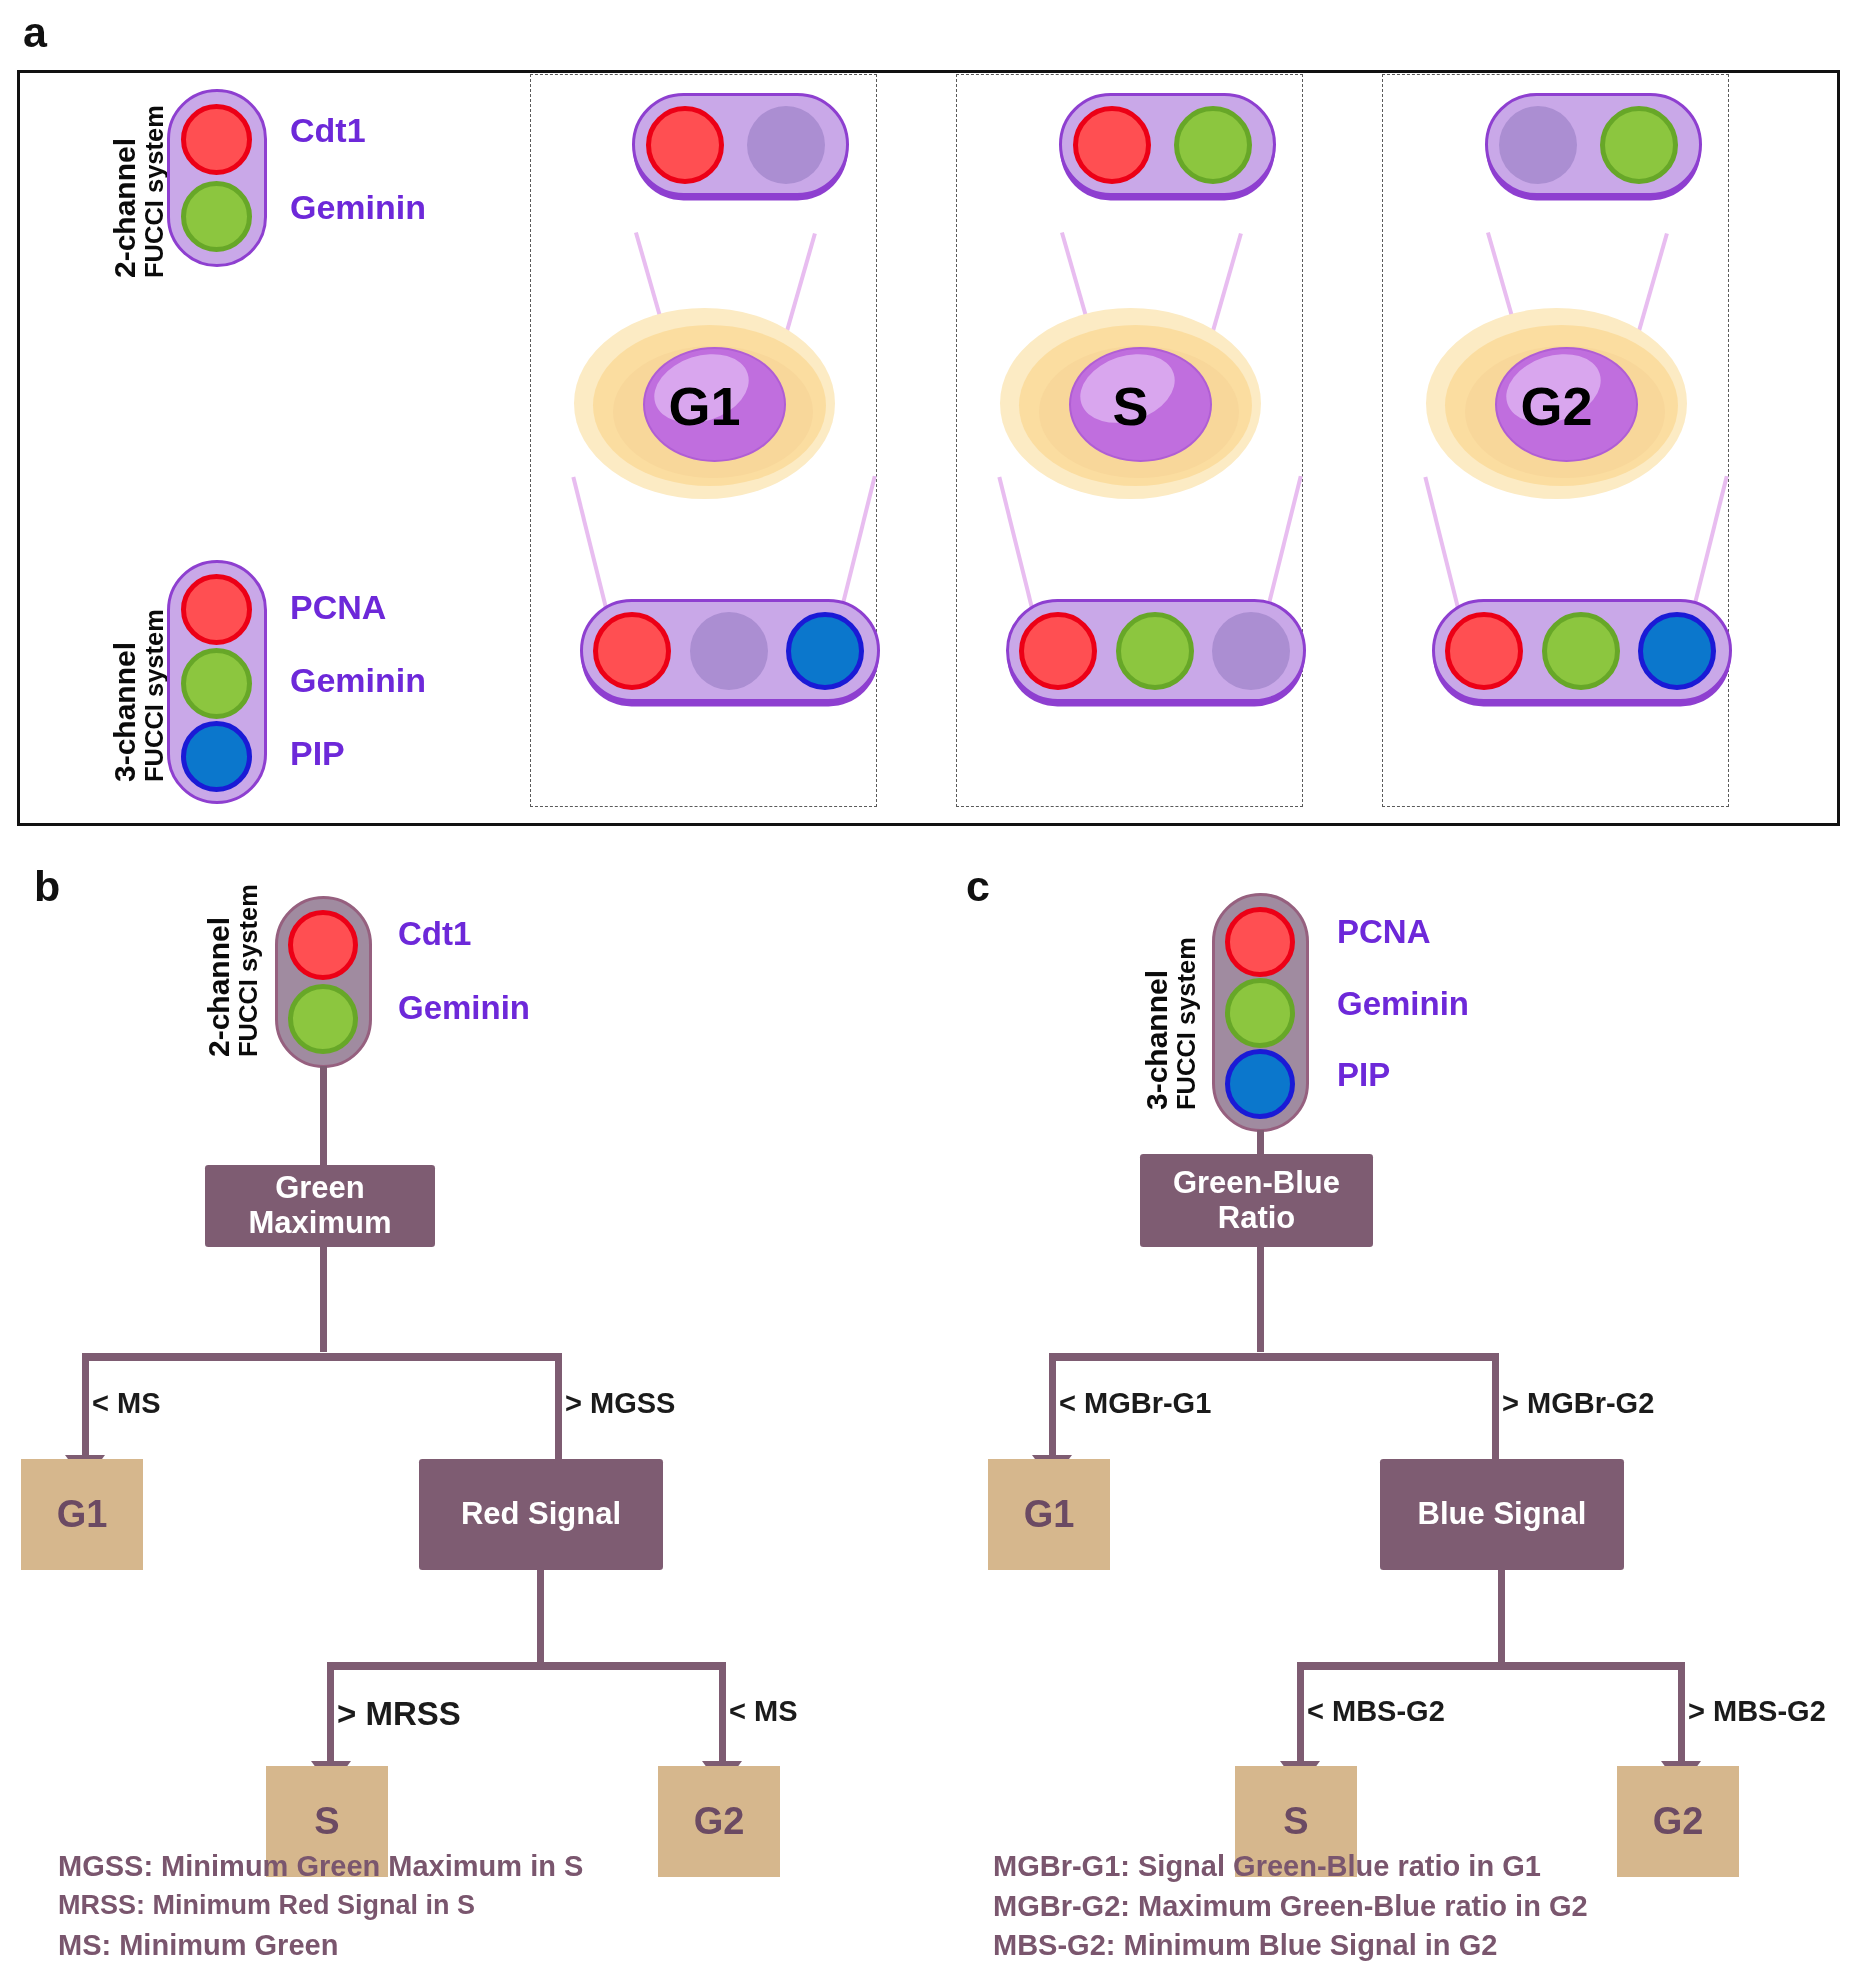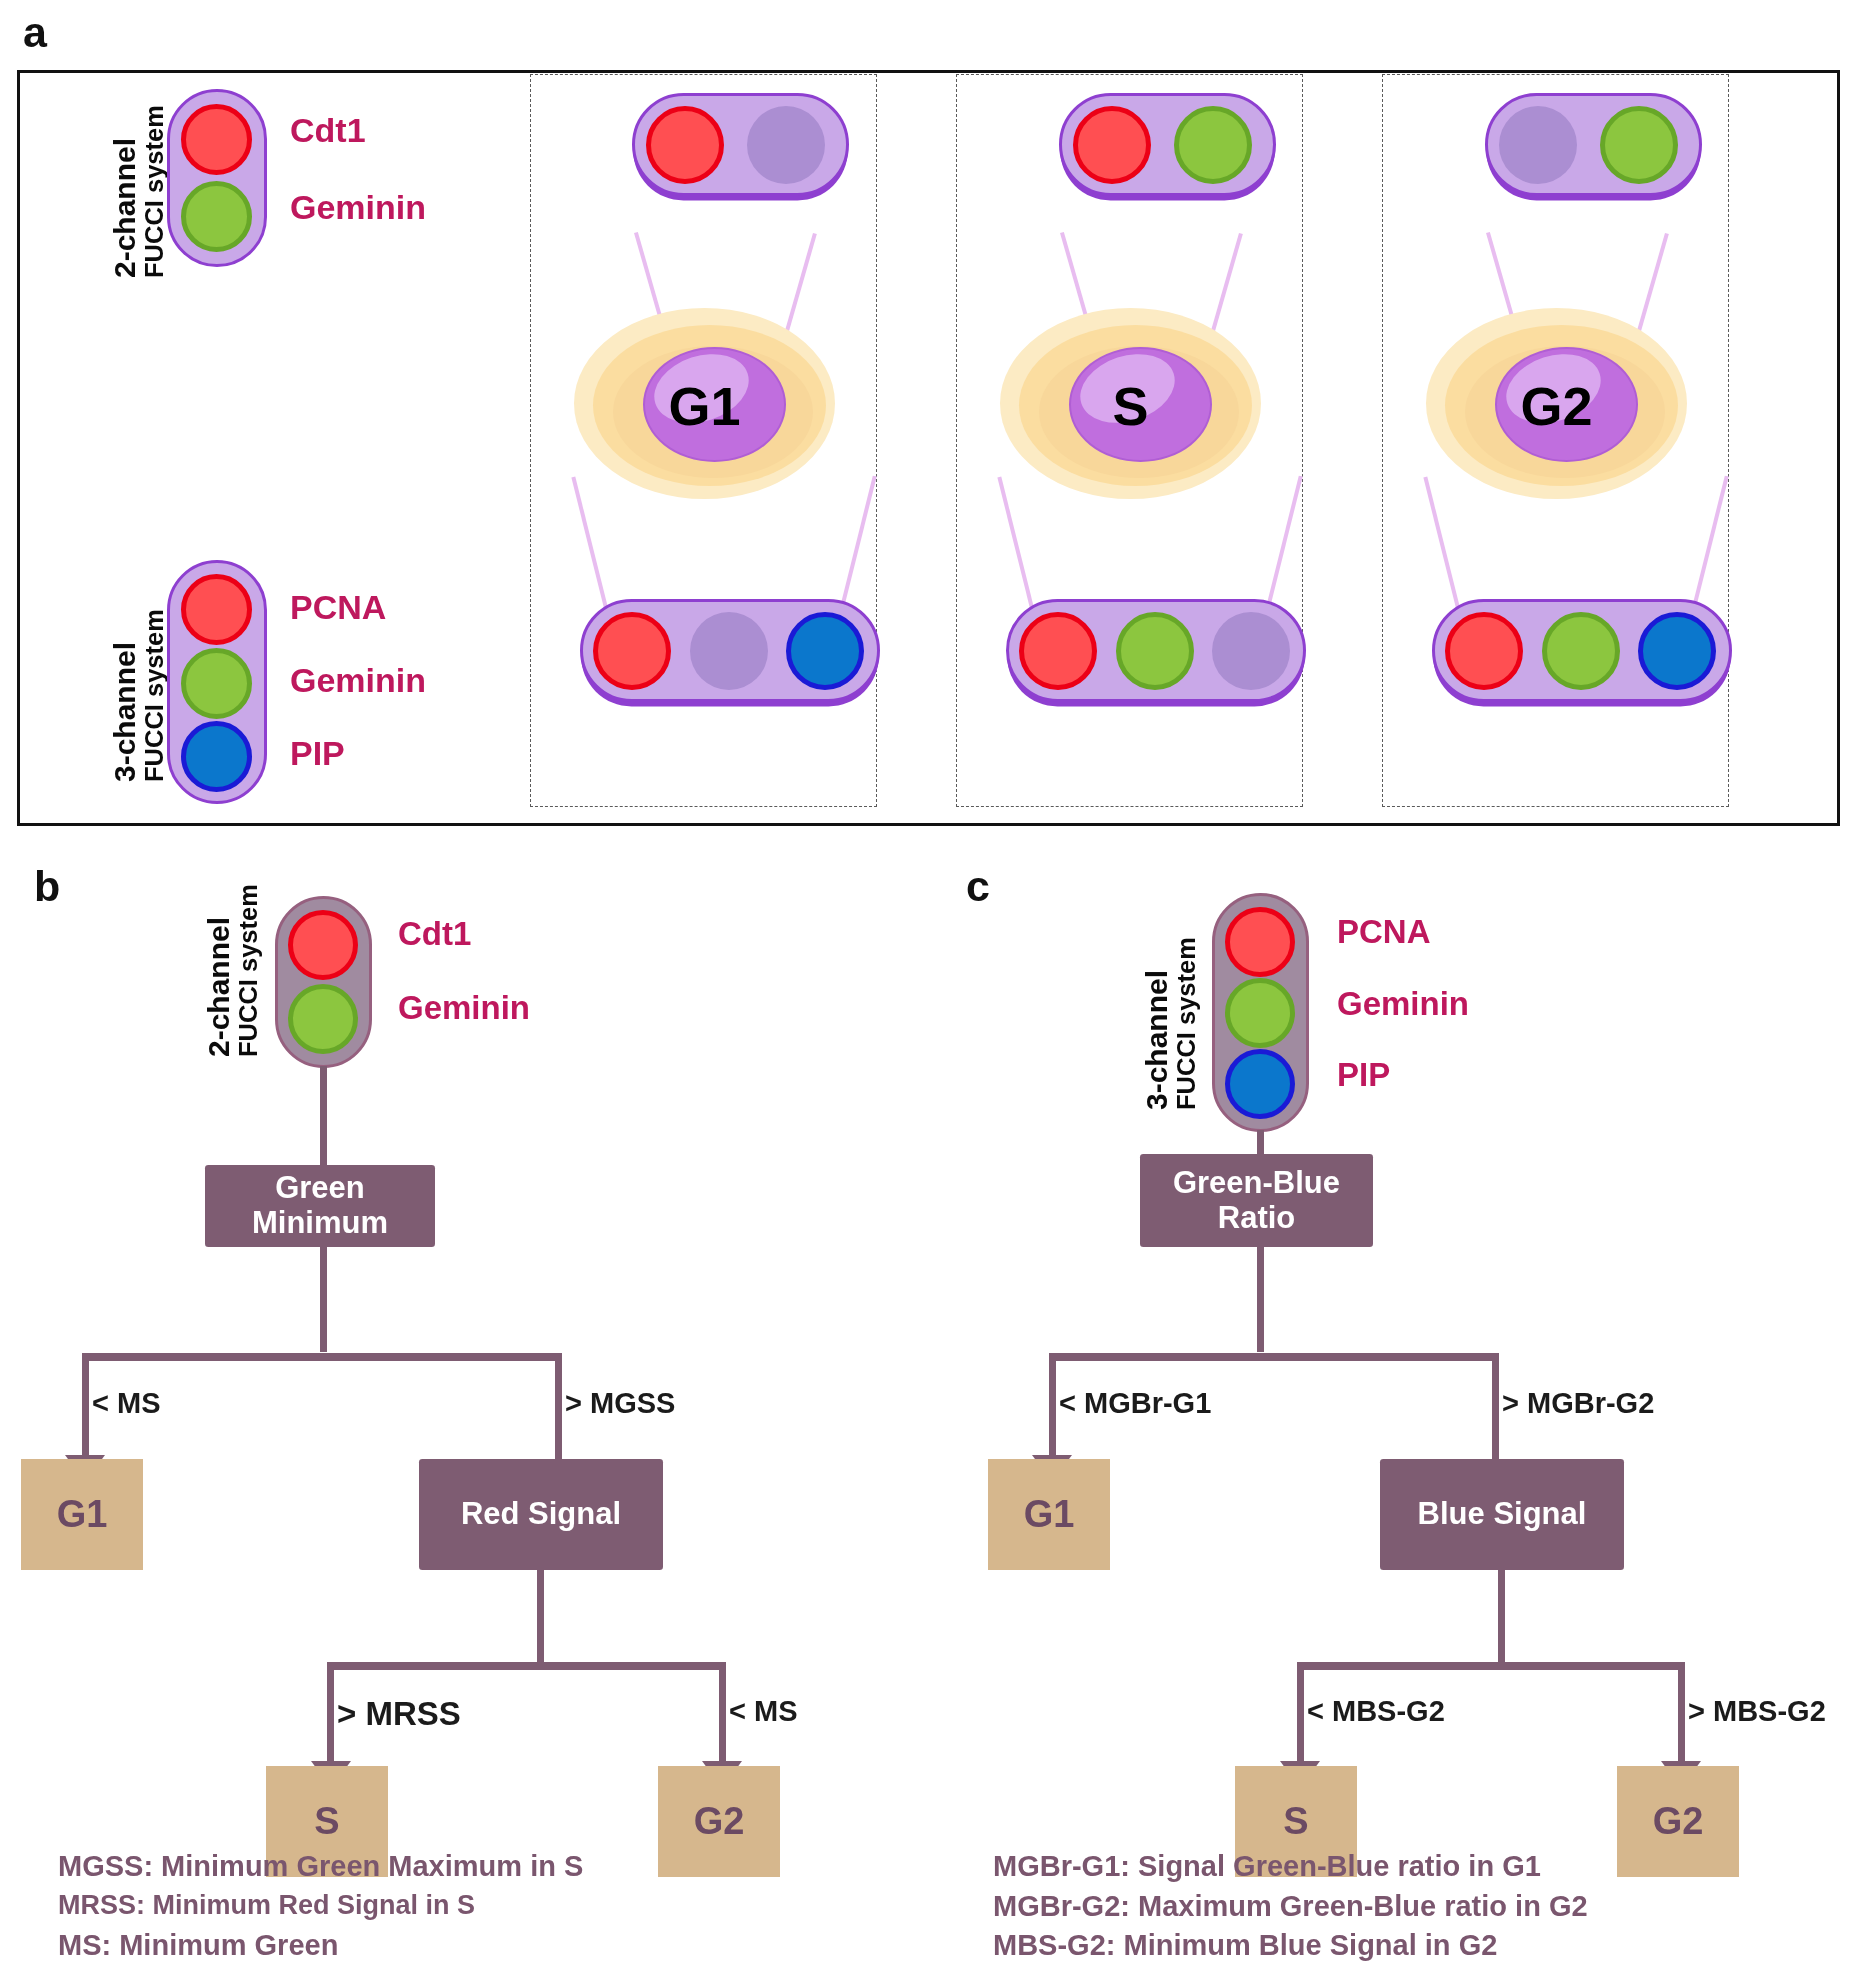--- a/index.html
+++ b/index.html
@@ -15,21 +15,21 @@
 
   
   .tl{position:absolute;}
   .tl-body{position:absolute;left:0;top:0;width:100%;height:100%;box-sizing:border-box;}
   .lamp{position:absolute;border-radius:50%;box-sizing:border-box;}
   .lamp.red   {background:#ff4f52;border:5px solid #ec0016;}
   .lamp.green {background:#8cc63f;border:5px solid #67a728;}
   .lamp.blue  {background:#0b77cc;border:5px solid #1a1ad6;}
   .lamp.off   {background:#ab8ed2;border:0;}
 
-  .legend-label{position:absolute;font-weight:bold;color:#be185d;white-space:nowrap;}
+  .legend-label{position:absolute;font-weight:bold;color:#6d28d9;white-space:nowrap;}
 
   .vlabel{position:absolute;transform-origin:0 0;transform:rotate(-90deg);white-space:nowrap;
           font-weight:bold;color:#0b0b0b;line-height:1.02;text-align:left;}
   .vlabel .l1{font-size:30px;display:block;}
   .vlabel .l2{font-size:25.5px;display:block;}
 
   
   .cell{position:absolute;}
   .cyto{position:absolute;border-radius:50%;}
   .cyto.c1{background:#fbdda0;}
@@ -189,21 +189,21 @@
 <div class="tl" style="left:275px;top:896px;width:97px;height:172px;">
   <div class="tl-body" style="background:#a08ba0;border:3.3px solid #96607f;border-radius:50px;"></div>
   <div class="lamp red" style="left:13.3px;top:14.4px;width:70px;height:70px;"></div>
   <div class="lamp green" style="left:13.3px;top:88px;width:70px;height:70px;"></div>
 </div>
 <div class="legend-label" style="left:398px;top:915px;font-size:33px;">Cdt1</div>
 <div class="legend-label" style="left:398px;top:989px;font-size:33px;">Geminin</div>
 
 <div class="line-v" style="left:320px;top:1066px;height:100px;"></div>
 <div class="fbox" style="left:205px;top:1165px;width:230px;height:82px;font-size:31px;">
-  <span>Green Minimum</span>
+  <span>Green Maximum</span>
 </div>
 <div class="line-v" style="left:320px;top:1247px;height:105px;"></div>
 <div class="line-h" style="left:82px;top:1353px;width:480px;"></div>
 <div class="line-v" style="left:82px;top:1353px;height:68px;"></div>
 <div class="line-v" style="left:555px;top:1353px;height:68px;"></div>
 
 <div class="edge-label" style="left:92px;top:1387px;font-size:29px;">&lt; MS</div>
 <div class="edge-label" style="left:565px;top:1387px;font-size:29px;">&gt; MGSS</div>
 
 <div class="line-v" style="left:82px;top:1420px;height:39px;"></div>

